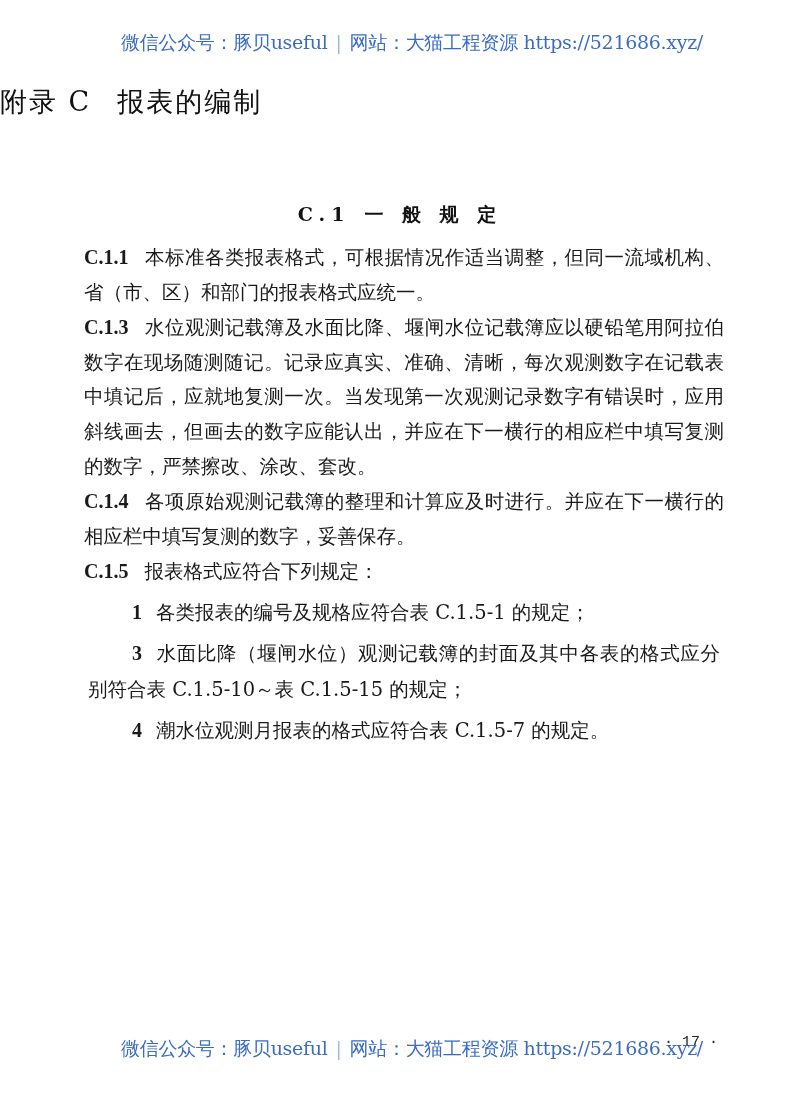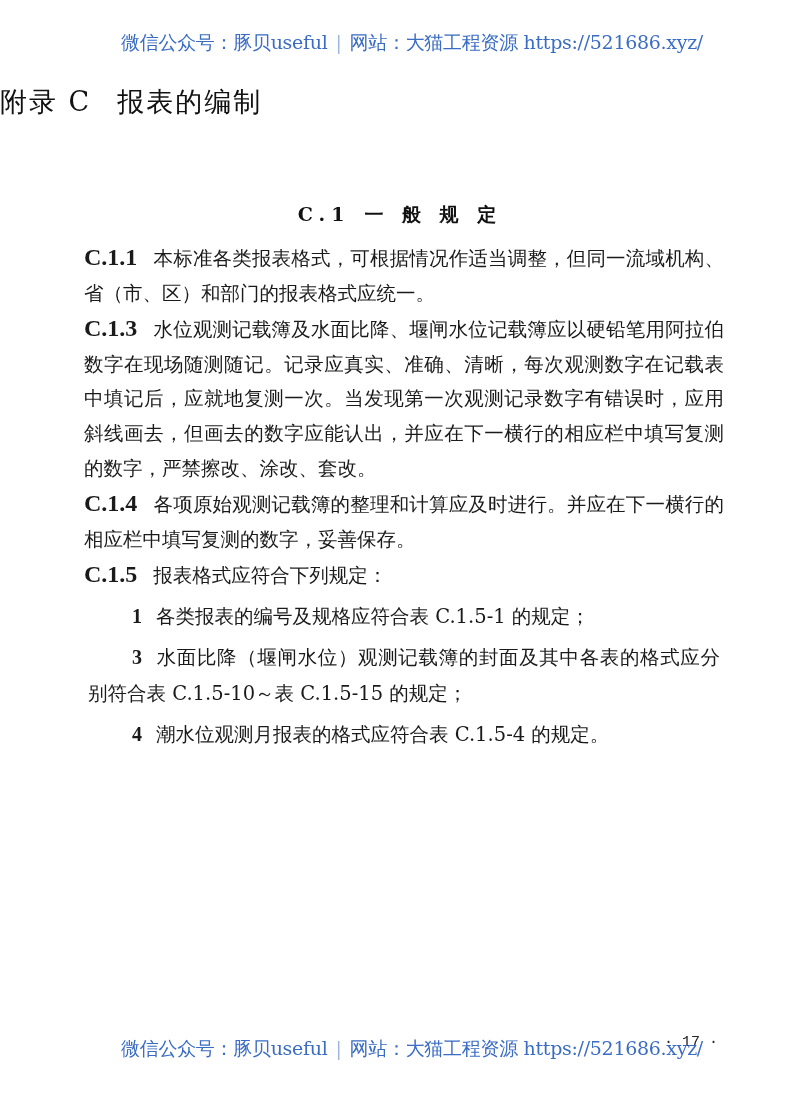--- a/index.html
+++ b/index.html
@@ -15,21 +15,21 @@
               font-family: Liberation Mono, monospace; }
   .appendix-title { position: absolute; top: 84px; left: 0; width: 800px; text-align: left;
                     font-size: 27px; letter-spacing: 2px; color: #111; }
   .appendix-title .gap { display: inline-block; width: 26px; }
   .section-title { position: absolute; top: 190px; left: 0; width: 800px; text-align: center;
                    font-size: 19px; font-weight: bold; color: #111; letter-spacing: 6px; margin-top: 12px; }
   .section-title .gap { display: inline-block; width: 14px; }
   .content { position: absolute; top: 240px; left: 84px; width: 640px;
              font-size: 19.5px; line-height: 34.6px; color: #1a1a1a; }
   .para { margin: 0; text-align: justify; text-align-last: left; }
-  .clause-no { font-weight: bold; font-family: "Liberation Serif", serif; font-size: 24px; margin-right: 16px; }
+  .clause-no { font-weight: bold; font-family: "Liberation Serif", serif; font-size: 20px; margin-right: 16px; }
   .item { margin: 4px; text-indent: 44px; text-align: justify; }
   .item-no { font-weight: bold; font-family: "Liberation Serif", serif; font-size: 20px; margin-right: 14px; }
   .items { margin-top: 3px; }
   .items .item { line-height: 36px; }
 </style>
 </head>
 <body>
 
 <div class="watermark top">
   <span>微信公众号：豚贝useful</span><span class="wm-sep">|</span><span>网站：大猫工程资源 https://521686.xyz/</span>
@@ -44,21 +44,21 @@
 </div>
 
 <div class="content">
   <p class="para"><span class="clause-no">C.1.1</span><span>本标准各类报表格式，可根据情况作适当调整，但同一流域机构、省（市、区）和部门的报表格式应统一。</span></p>
   <p class="para"><span class="clause-no">C.1.3</span><span>水位观测记载簿及水面比降、堰闸水位记载簿应以硬铅笔用阿拉伯数字在现场随测随记。记录应真实、准确、清晰，每次观测数字在记载表中填记后，应就地复测一次。当发现第一次观测记录数字有错误时，应用斜线画去，但画去的数字应能认出，并应在下一横行的相应栏中填写复测的数字，严禁擦改、涂改、套改。</span></p>
   <p class="para"><span class="clause-no">C.1.4</span><span>各项原始观测记载簿的整理和计算应及时进行。并应在下一横行的相应栏中填写复测的数字，妥善保存。</span></p>
   <p class="para"><span class="clause-no">C.1.5</span><span>报表格式应符合下列规定：</span></p>
   <div class="items">
     <p class="item"><span class="item-no">1</span><span>各类报表的编号及规格应符合表 C.1.5-1 的规定；</span></p>
     <p class="item"><span class="item-no">3</span><span>水面比降（堰闸水位）观测记载簿的封面及其中各表的格式应分别符合表 C.1.5-10～表 C.1.5-15 的规定；</span></p>
-    <p class="item"><span class="item-no">4</span><span>潮水位观测月报表的格式应符合表 C.1.5-4 的规定。</span></p>
+    <p class="item"><span class="item-no">4</span><span>潮水位观测月报表的格式应符合表 C.1.5-7 的规定。</span></p>
   </div>
 </div>
 
 <div class="page-num">· 17 ·</div>
 
 <div class="watermark bottom">
   <span>微信公众号：豚贝useful</span><span class="wm-sep">|</span><span>网站：大猫工程资源 https://521686.xyz/</span>
 </div>
 
 </body></html>

